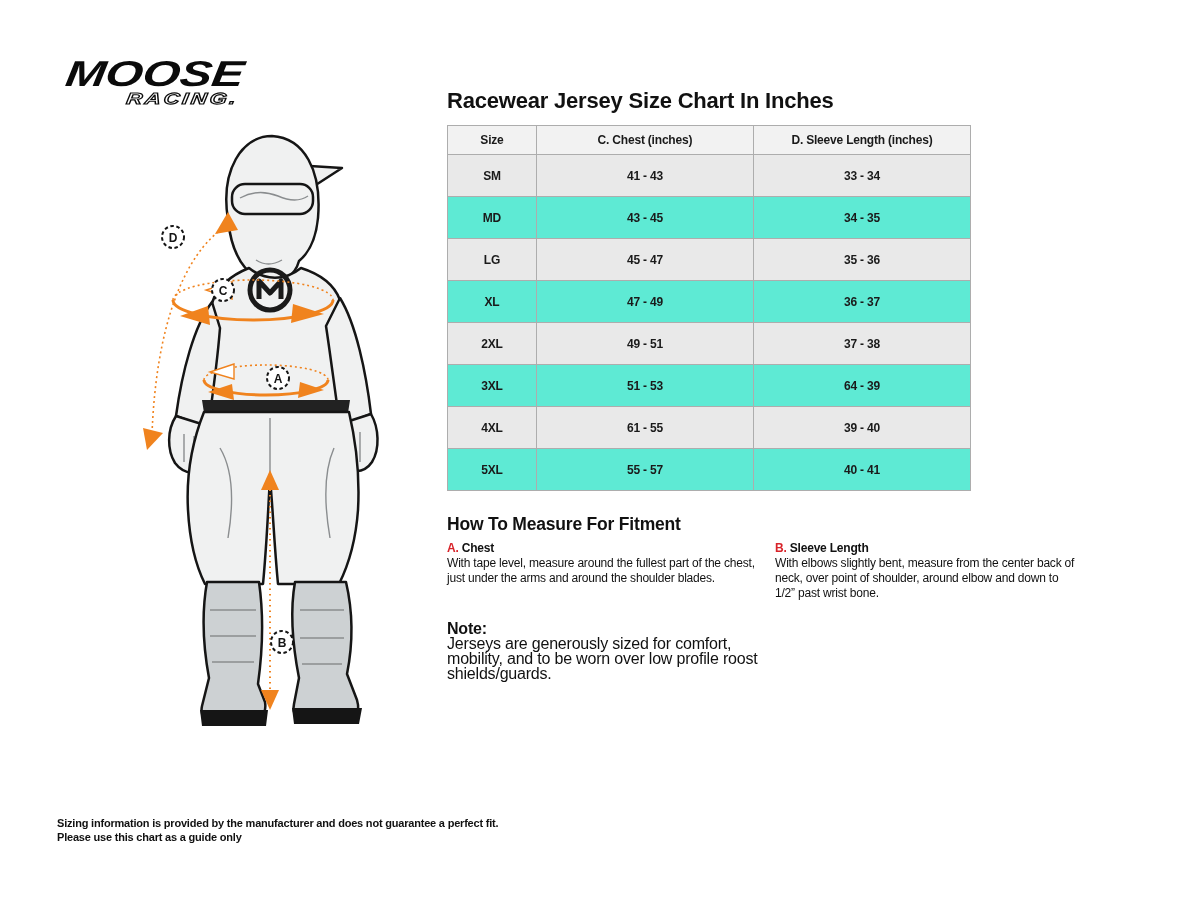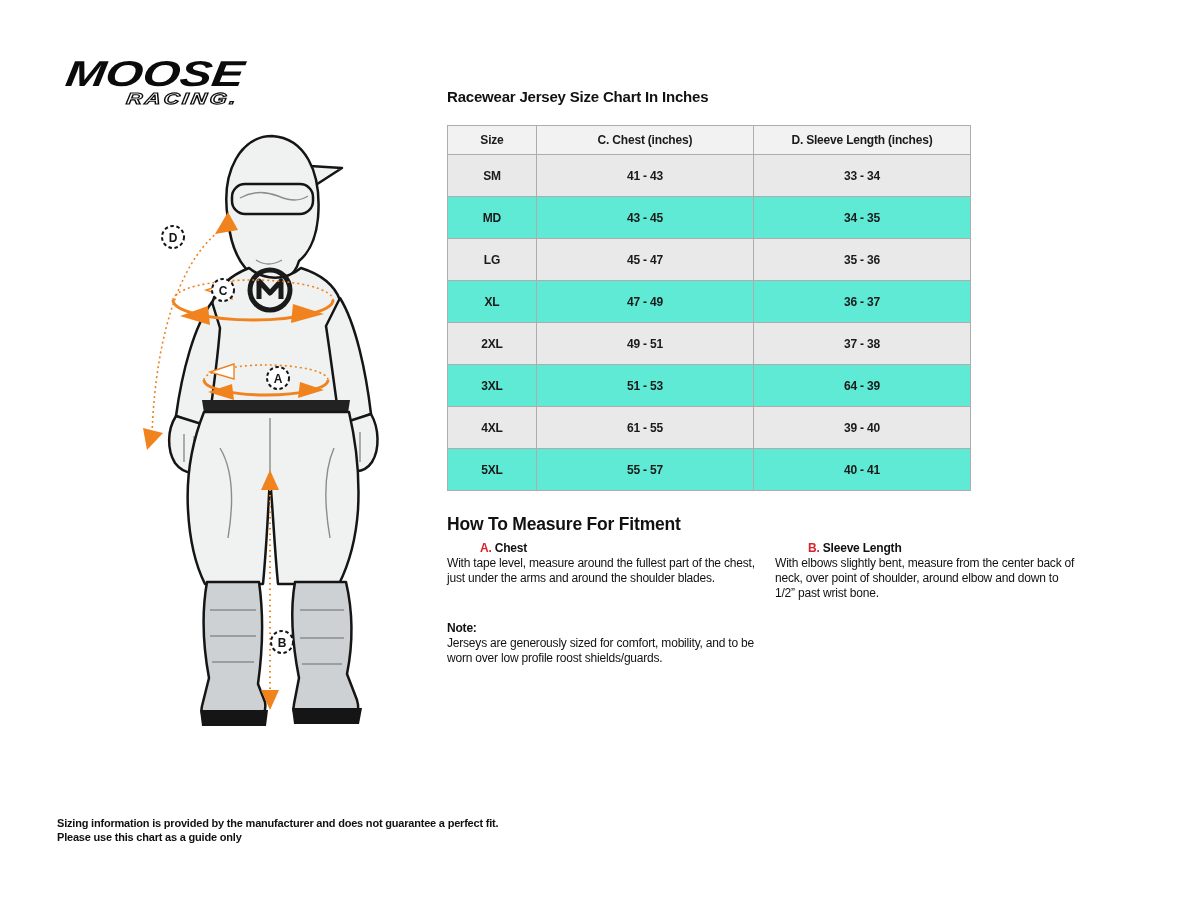--- a/index.html
+++ b/index.html
@@ -16,45 +16,45 @@
     width:1200px;height:900px;position:relative;overflow:hidden;
     font-family:"Liberation Sans",sans-serif;color:var(--ink);
     letter-spacing:-0.2px;
   }
   .abs{position:absolute;}
 
   
   .logo{left:55px;top:52px;width:195px;height:56px;}
 
   
-  .page-title{left:447px;top:88px;font-size:15px;font-weight:bold;}
+  .page-title{left:447px;top:88px;font-size:22px;font-weight:bold;}
   .section-heading{left:447px;top:514px;font-size:17.5px;font-weight:bold;}
 
   
   .size-table-wrap{left:447px;top:125px;width:524px;}
   table{border-collapse:collapse;width:100%;}
   th,td{
     border:1px solid var(--tbl-border);
     text-align:center;vertical-align:middle;
     font-size:12px;font-weight:bold;color:#1a1a1a;
   }
   thead th{background:var(--header-bg);height:29px;}
   tbody td{height:42px;background:#5eead4;}
   tbody tr:nth-child(odd) td{background:var(--row-alt);}
   th:first-child,td:first-child{width:17%;}
   th:nth-child(2),td:nth-child(2){width:41.5%;}
   th:nth-child(3),td:nth-child(3){width:41.5%;}
 
   
   .measure-col{font-size:12px;line-height:15px;}
-  .measure-col .item-title{font-weight:bold;margin-left:33px;}
+  .measure-col .item-title{font-weight:bold;}
   .measure-col .letter{color:var(--red);font-weight:bold;}
   .col-a{left:447px;top:541px;width:312px;}
   .col-b{left:775px;top:541px;width:302px;}
-  .note-block{left:447px;top:621px;width:312px;font-size:12px;line-height:15px;}
+  .note-block{left:447px;top:621px;width:312px;font-size:16px;line-height:15px;}
   .note-block .note-label{font-weight:bold;}
 
   
   .footer{left:57px;top:817px;font-size:11px;font-weight:bold;line-height:13.5px;}
 
   
   .rider{left:128px;top:118px;width:302px;height:662px;}
   .lineart{fill:#F0F1F1;stroke:#151515;stroke-width:2.5;stroke-linejoin:round;}
   .boot{fill:#CDD1D3;stroke:#151515;stroke-width:2.5;stroke-linejoin:round;}
   .seam{fill:none;stroke:#8a8d8f;stroke-width:1.4;}

